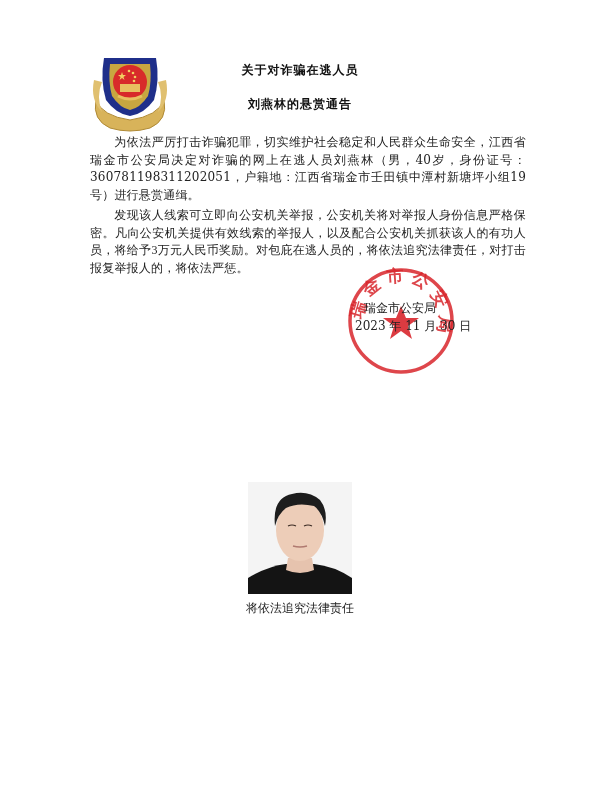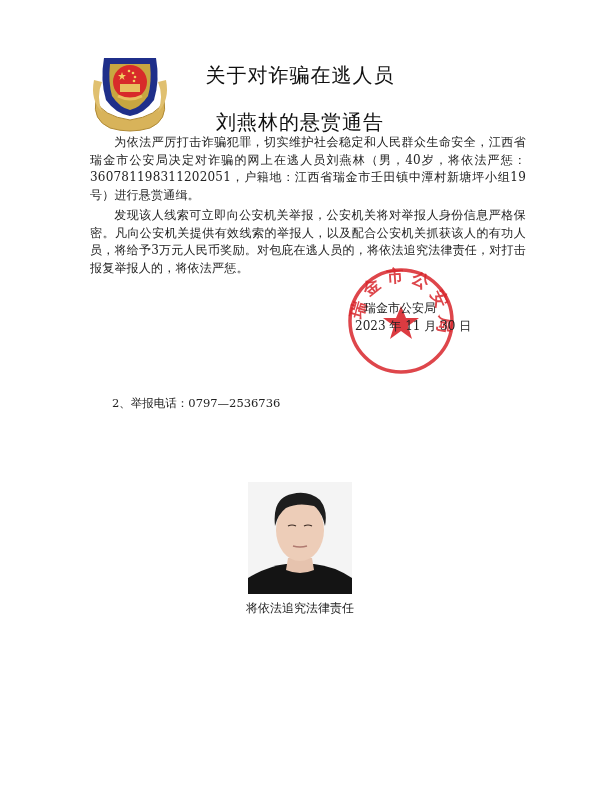--- a/index.html
+++ b/index.html
@@ -1,24 +1,24 @@
 <!DOCTYPE html>
 <html><head>
 <meta charset="utf-8">
 <style>
   html, body { margin: 0; padding: 0; }
   body {
     width: 600px; height: 799px; background: #ffffff; position: relative; overflow: hidden;
     font-family: "DejaVu Serif", "Liberation Serif", serif; color: #1a1a1a;
   }
   .emblem { position: absolute; left: 88px; top: 50px; width: 84px; height: 84px; }
-  .title { position: absolute; left: 0; width: 600px; text-align: center; font-family: "DejaVu Sans", sans-serif; font-weight: normal; font-size: 20px; color: #111; letter-spacing: 1px; }
-  .t1 { top: 62px; } .t2 { top: 96px; margin-top: 13px; }
+  .title { position: absolute; left: 0; width: 600px; text-align: center; font-family: "DejaVu Sans", sans-serif; font-weight: bold; font-size: 12px; color: #111; letter-spacing: 1px; }
+  .t1 { top: 62px; } .t2 { top: 96px; }
   .para { position: absolute; left: 90px; width: 436px; font-size: 12px; line-height: 17.5px; color: #222; letter-spacing: 0.2px; text-align: justify; }
-  .p1 { top: 134px; } .p2 { top: 207px; }
+  .p1 { top: 134px; } .p2 { top: 207px; font-family: Liberation Serif, serif; }
   .para .indent { display: inline-block; width: 24px; }
   .stamp { position: absolute; left: 346px; top: 266px; width: 110px; height: 110px; }
   .sig { position: absolute; font-size: 12px; color: #222; }
   .sig1 { left: 364px; top: 300px; }
   .sig2 { left: 355px; top: 318px; }
   .contacts { position: absolute; left: 112px; top: 395px; font-size: 11.5px; line-height: 17px; color: #222; }
   .contacts div { white-space: nowrap; }
   .photo { position: absolute; left: 248px; top: 482px; width: 104px; height: 112px; background: #f4f4f4; overflow: hidden; }
   .caption { position: absolute; left: 0; width: 600px; top: 600px; text-align: center; font-size: 12px; color: #222; }
 </style>
@@ -37,39 +37,38 @@
   <circle cx="41" cy="21" r="1.3" fill="#f2d060"></circle>
     <circle cx="45" cy="23" r="1.3" fill="#f2d060"></circle>
   <circle cx="47" cy="27" r="1.3" fill="#f2d060"></circle>
     <circle cx="46" cy="31" r="1.3" fill="#f2d060"></circle>
   <path d="M30 46 Q42 52 54 46" stroke="#e8c060" stroke-width="3" fill="none"></path>
 </svg>
 
 <div class="title t1">关于对诈骗在逃人员</div>
 <div class="title t2">刘燕林的悬赏通告</div>
 
-<div class="para p1"><span class="indent"></span><span>为依法严厉打击诈骗犯罪，切实维护社会稳定和人民群众生命安全，江西省瑞金市公安局决定对诈骗的网上在逃人员刘燕林（男，40岁，将依法严惩：360781198311202051，户籍地：江西省瑞金市壬田镇中潭村新塘坪小组19号）进行悬赏通缉。</span></div>
+<div class="para p1"><span class="indent"></span><span>为依法严厉打击诈骗犯罪，切实维护社会稳定和人民群众生命安全，江西省瑞金市公安局决定对诈骗的网上在逃人员刘燕林（男，40岁，身份证号：360781198311202051，户籍地：江西省瑞金市壬田镇中潭村新塘坪小组19号）进行悬赏通缉。</span></div>
 <div class="para p2"><span class="indent"></span><span>发现该人线索可立即向公安机关举报，公安机关将对举报人身份信息严格保密。凡向公安机关提供有效线索的举报人，以及配合公安机关抓获该人的有功人员，将给予3万元人民币奖励。对包庇在逃人员的，将依法追究法律责任，对打击报复举报人的，将依法严惩。</span></div>
 
 <svg class="stamp" viewBox="0 0 110 110">
   <circle cx="55" cy="55" r="51" fill="none" stroke="#d8262c" stroke-width="3.5" opacity="0.85"></circle>
   <defs>
       <path id="arc" d="M18 62 A38 38 0 1 1 92 62"></path>
     </defs>
   <text font-size="17" font-weight="bold" fill="#d8262c" opacity="0.85" font-family="DejaVu Sans, sans-serif" letter-spacing="6">
     <textPath href="#arc" startOffset="6%">瑞金市公安局</textPath>
   </text>
   <polygon points="55,40 60,52 73,52 62,60 66,73 55,65 44,73 48,60 37,52 50,52" fill="#d8262c" opacity="0.9"></polygon>
 </svg>
 
 <div class="sig sig1">瑞金市公安局</div>
 <div class="sig sig2">2023 年 11 月 30 日</div>
 
 <div class="contacts">
-  <div>2、举报电话：0797—2536736</div>
 </div>
 
 <svg class="photo" viewBox="0 0 104 112">
   <rect width="104" height="112" fill="#f4f4f4"></rect>
   <path d="M0 112 L0 96 Q20 84 38 82 L66 82 Q86 84 104 96 L104 112Z" fill="#141414"></path>
   <path d="M40 76 L64 76 L66 88 Q52 94 38 88Z" fill="#e6c3ae"></path>
   <ellipse cx="52" cy="48" rx="24" ry="31" fill="#edcdb8"></ellipse>
   <path d="M27 44 Q24 16 44 12 Q60 8 72 18 Q80 28 77 44 Q74 30 66 24 Q50 20 38 26 Q30 32 27 44Z" fill="#1d1d1d"></path>
   <path d="M40 44 Q44 42 48 44" stroke="#3a2a22" stroke-width="1.2" fill="none"></path>
   <path d="M56 44 Q60 42 64 44" stroke="#3a2a22" stroke-width="1.2" fill="none"></path>

